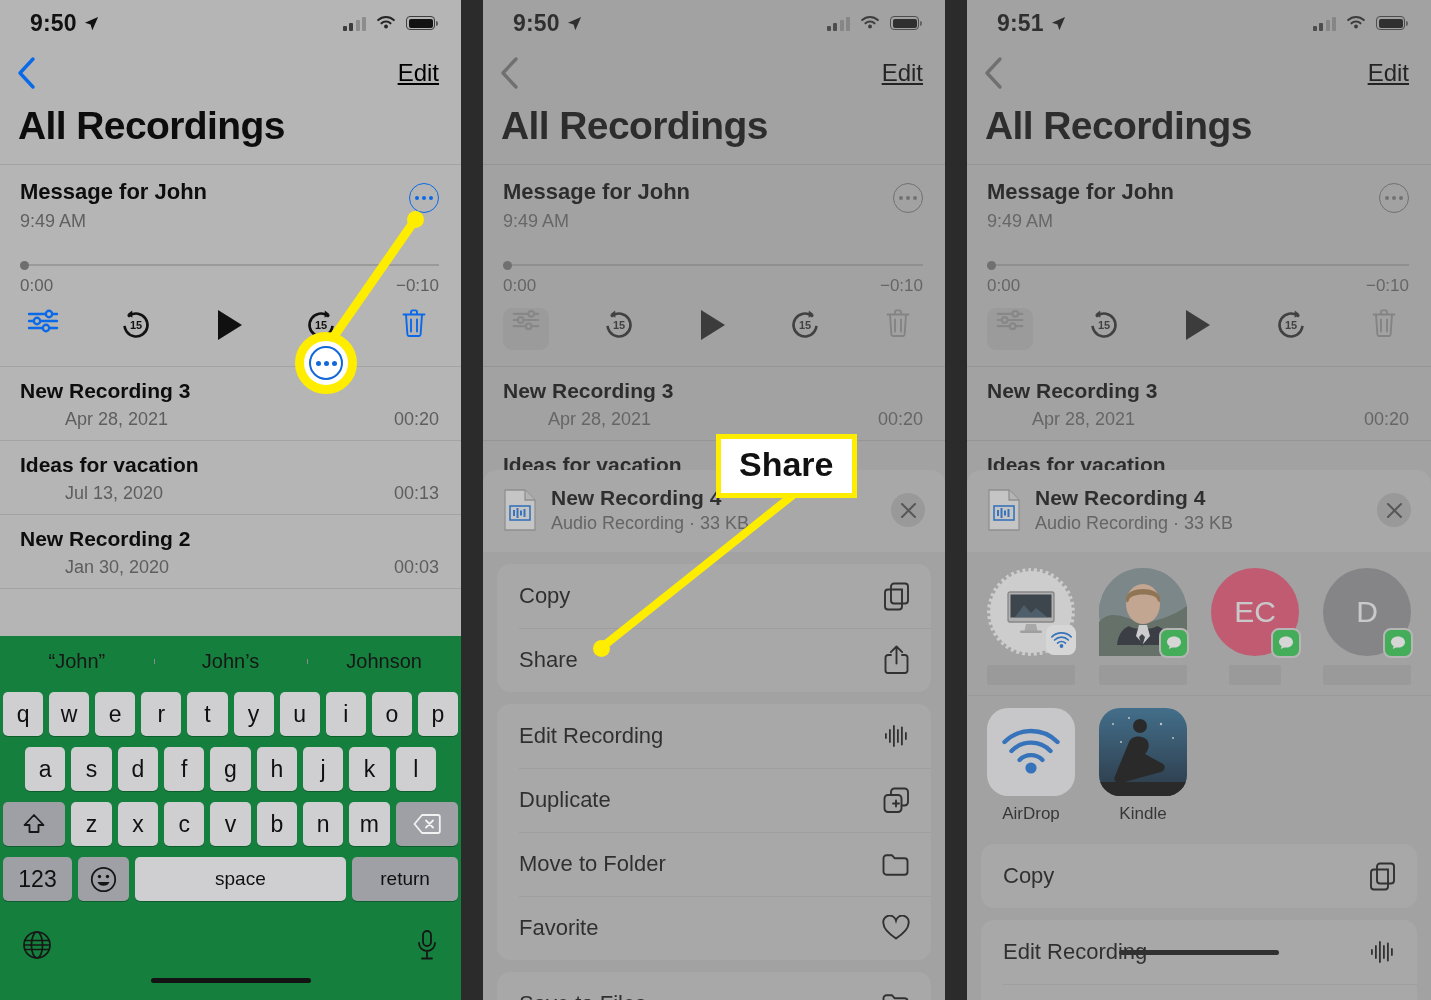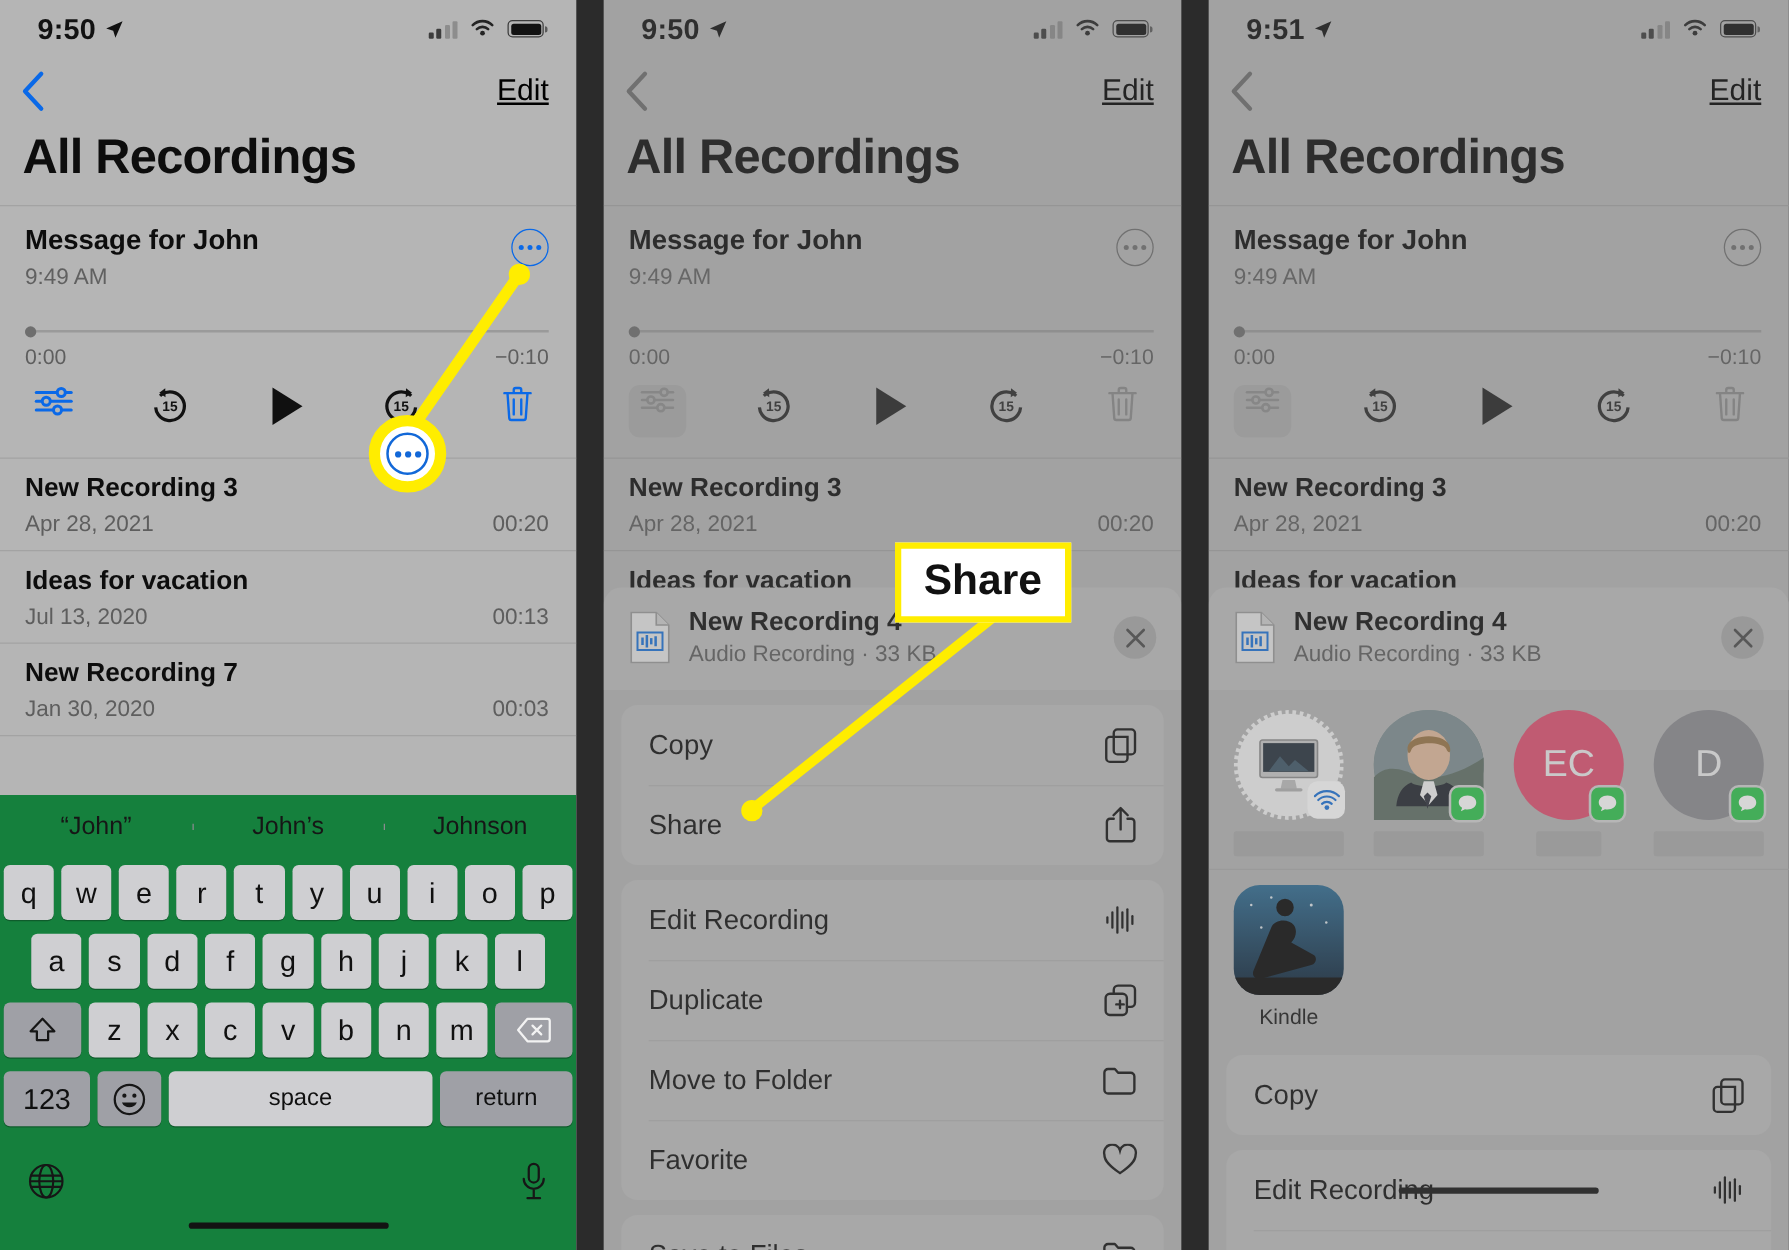--- a/index.html
+++ b/index.html
@@ -59,21 +59,21 @@
   .scrub .track { position:absolute; left:0; right:0; top:4px; height:2px; background:#9a9a9a; }
   .scrub .knob { position:absolute; left:0; top:1px; width:9px; height:9px; border-radius:50%; background:#6e6e6e;}
   .times { display:flex; justify-content:space-between; font-size:17px; color:#5e5e5e; margin-top:6px;}
 
   .controls { display:flex; align-items:center; justify-content:space-between; padding:12px 2px 16px 0; }
   .ctrl { width:46px; height:42px; display:flex; justify-content:center;}
 
   
   .row { padding:12px 22px 10px 20px; }
   .row .r-name { font-size:21px; font-weight:600; color:#0d0d0d; }
-  .row .r-meta { display:flex; justify-content:space-between; margin-top:6px; }
+  .row .r-meta { display:flex; justify-content:space-between; margin-top:6px;margin-left:45px; }
   .row .r-date, .row .r-dur { font-size:18px; color:#5e5e5e; }
 
   
   .kb { position:absolute; left:0; right:0; bottom:0; background:#15803d; }
   .suggest { height:50px; display:flex; align-items:center; }
   .sugg { flex:1; text-align:center; font-size:20px; color:#161616; position:relative;}
   .sugg + .sugg::before { content:""; position:absolute; left:0; top:9px; bottom:9px; width:1px; background:#8a8a90; }
   .kbrows { padding:6px 3px 0 3px; }
   .krow { display:flex; justify-content:center; gap:6px; margin-bottom:11px;}
   .key { background:#cfcfd2; border-radius:5px; height:44px; display:flex; align-items:center; justify-content:center;
@@ -243,21 +243,21 @@
         <div class="hr"></div>
       <div class="row">
         <div class="r-name">Ideas for vacation</div>
         <div class="r-meta">
             <span class="r-date">Jul 13, 2020</span>
             <span class="r-dur">00:13</span>
           </div>
       </div>
         <div class="hr"></div>
       <div class="row">
-        <div class="r-name">New Recording 7</div>
+        <div class="r-name">New Recording 2</div>
         <div class="r-meta">
             <span class="r-date">Jan 30, 2020</span>
             <span class="r-dur">00:03</span>
           </div>
       </div>
         <div class="hr"></div>
 
       <div class="kb">
         <div class="suggest">
           <div class="sugg">“John”</div>
@@ -779,20 +779,31 @@
                   </svg>
               </div>
             </div>
             <div class="ad-name"></div>
           </div>
 
         </div>
 
         <div class="apps-row">
           <div class="app">
+            <div class="app-ico" style="background:#eaeaec">
+              <svg width="62" height="62" viewBox="0 0 62 62">
+                <circle cx="31" cy="47" r="5.6" fill="#1b72d8"></circle>
+                <path d="M19.5 39a16 16 0 0123 0" stroke="#1b72d8" stroke-width="4.4" fill="none" stroke-linecap="round"></path>
+                <path d="M11.5 30a27 27 0 0139 0" stroke="#1b72d8" stroke-width="4.4" fill="none" stroke-linecap="round"></path>
+                <path d="M4.5 21a37.5 37.5 0 0153 0" stroke="#1b72d8" stroke-width="4.4" fill="none" stroke-linecap="round"></path>
+              </svg>
+            </div>
+            <div class="app-lbl">AirDrop</div>
+          </div>
+          <div class="app">
             <div class="app-ico" style="background:linear-gradient(180deg,#2d6b93,#0d2033)">
               <svg width="88" height="88" viewBox="0 0 88 88">
                 <g fill="#fff" opacity=".85">
                     <circle cx="14" cy="16" r="1"></circle>
                     <circle cx="30" cy="10" r="1"></circle>
                     <circle cx="62" cy="16" r="1.2"></circle>
                     <circle cx="74" cy="30" r="1"></circle>
                     <circle cx="22" cy="34" r="1"></circle>
                   </g>
                 <path d="M0 74h88v14H0z" fill="#0a0a0a"></path>

